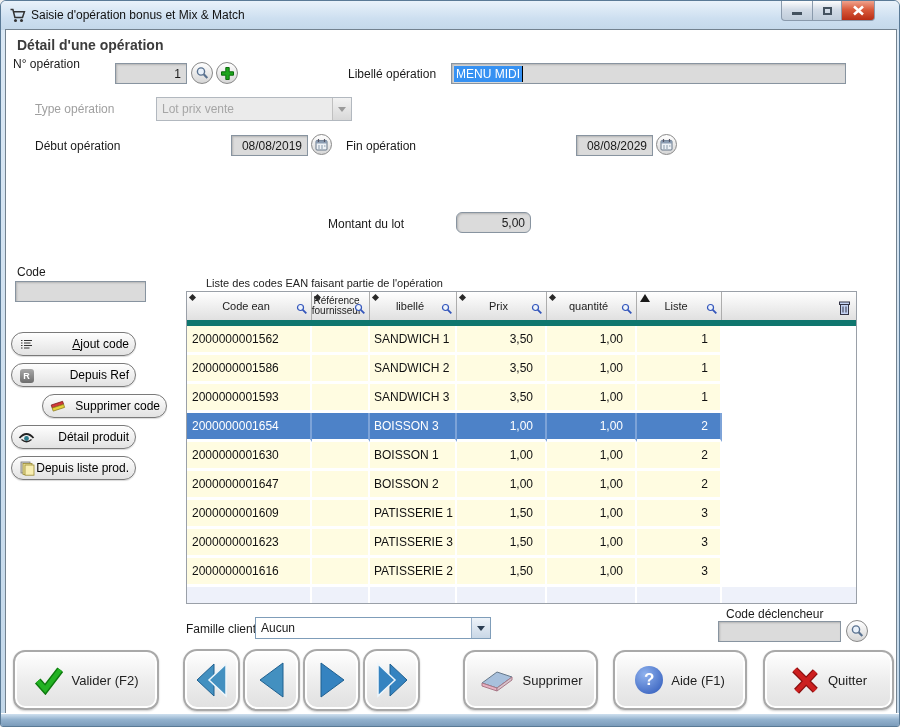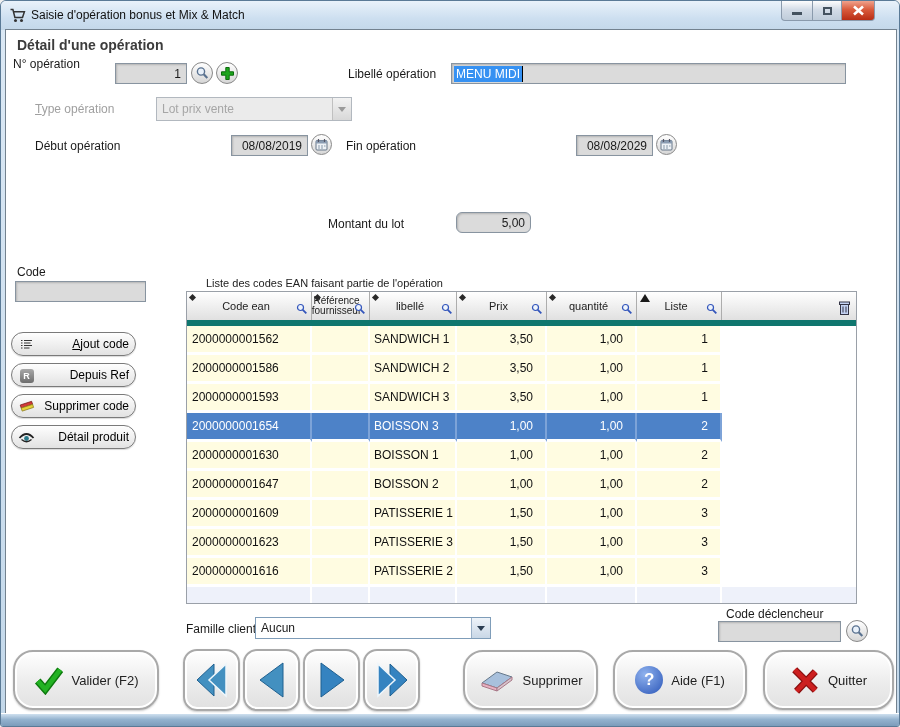--- a/index.html
+++ b/index.html
@@ -83,21 +83,21 @@
   .c2{width:87px;padding-left:4px;}
   .c3{width:90px;justify-content:flex-end;padding-right:12px;}
   .c4{width:90px;justify-content:flex-end;padding-right:12px;}
   .c5{width:85px;justify-content:flex-end;padding-right:12px;}
   .cfill{flex:1;background:#fff;border-right:none;}
   .trow.selected .tcell{background:#4d82c8;color:#fff;border-right-color:#7da3d8;}
   .trow.selected .cfill{background:#fff;}
   .trow.empty .tcell{background:#eef1fa;height:100%;}
   .trow.empty{height:20px;}
   
-  .bigbtn{position:absolute;border:2px solid #a9a9a9;border-radius:20px;
+  .bigbtn{position:absolute;border:2px solid #a9a9a9;border-radius:12px;
     background:linear-gradient(#ffffff,#ececec 55%,#e2e2e2);
     box-shadow:inset 0 0 0 2px #fff,0 1px 2px rgba(0,0,0,.2);
     display:flex;align-items:center;justify-content:center;gap:8px;
     font-size:13px;color:#222;cursor:pointer;}
   .q-ico{width:28px;height:28px;border-radius:50%;
     background:radial-gradient(circle at 35% 30%,#8fb2ee,#2b56b8);
     color:#fff;font-weight:bold;font-size:17px;display:flex;align-items:center;justify-content:center;}
   .navbtn{position:absolute;width:57px;height:62px;border:2px solid #a9a9a9;border-radius:14px;
     background:linear-gradient(#ffffff,#ececec 55%,#e0e0e0);
     box-shadow:inset 0 0 0 2px #fff,0 1px 2px rgba(0,0,0,.2);
@@ -195,41 +195,51 @@
         </svg>
     </span>
     <span class="u-first">Ajout code</span>
   </button>
   <button class="pill" style="top:362px;">
     <span class="p-ico">
         <span class="ref-badge">R</span>
       </span>
     <span>Depuis Ref</span>
   </button>
-  <button class="pill" style="top:393px;">
+  <button class="pill" style="top:393px;margin-left:31px;">
     <span class="p-ico">
       <svg width="16" height="13" viewBox="0 0 16 13">
         <g transform="rotate(-18 8 6.5)">
           <rect x="2" y="3" width="12" height="3.2" fill="#d23a3a" stroke="#7a1a1a" stroke-width=".7"></rect>
           <rect x="2" y="6.2" width="12" height="3.2" fill="#e6d23a" stroke="#8a7a1a" stroke-width=".7"></rect>
         </g>
       </svg>
     </span>
     <span>Supprimer code</span>
   </button>
   <button class="pill" style="top:424px;">
     <span class="p-ico">
       <svg width="17" height="12" viewBox="0 0 17 12">
         <path d="M1.5 6 Q8.5 -2 15.5 6" fill="none" stroke="#222" stroke-width="1.8"></path>
         <circle cx="8.5" cy="6.5" r="2.4" fill="#2a7a8a"></circle>
         <path d="M3.5 7.5 Q8.5 12 13.5 7.5" fill="none" stroke="#222" stroke-width="1.2"></path>
       </svg>
     </span>
     <span>Détail produit</span>
   </button>
+  <button class="pill" style="top:455px;">
+    <span class="p-ico">
+      <svg width="16" height="15" viewBox="0 0 16 15">
+        <rect x="2" y="1" width="9" height="11" fill="#cfcfcf" stroke="#777" stroke-width=".8"></rect>
+        <rect x="4" y="2.5" width="9" height="11" fill="#efe49a" stroke="#998a33" stroke-width=".8"></rect>
+        <rect x="6" y="4" width="9" height="10.2" fill="#f8eeb2" stroke="#998a33" stroke-width=".8"></rect>
+      </svg>
+    </span>
+    <span>Depuis liste prod.</span>
+  </button>
 
   <span class="tbl-caption">Liste des codes EAN faisant partie de l'opération</span>
   <div class="tbl">
     <div class="thead">
       <div class="hcell" style="width:125px;">
         <span class="sortpin"></span>
         <span class="hlabel">Code ean</span>
         <svg class="hmag" width="12" height="12" viewBox="0 0 12 12">
           <circle cx="4.5" cy="4.5" r="3" fill="#eef4fc" stroke="#3355bb" stroke-width="1.2"></circle>
             <path d="M6.8 6.8 L10.3 10.3" stroke="#3355bb" stroke-width="1.8"></path>

